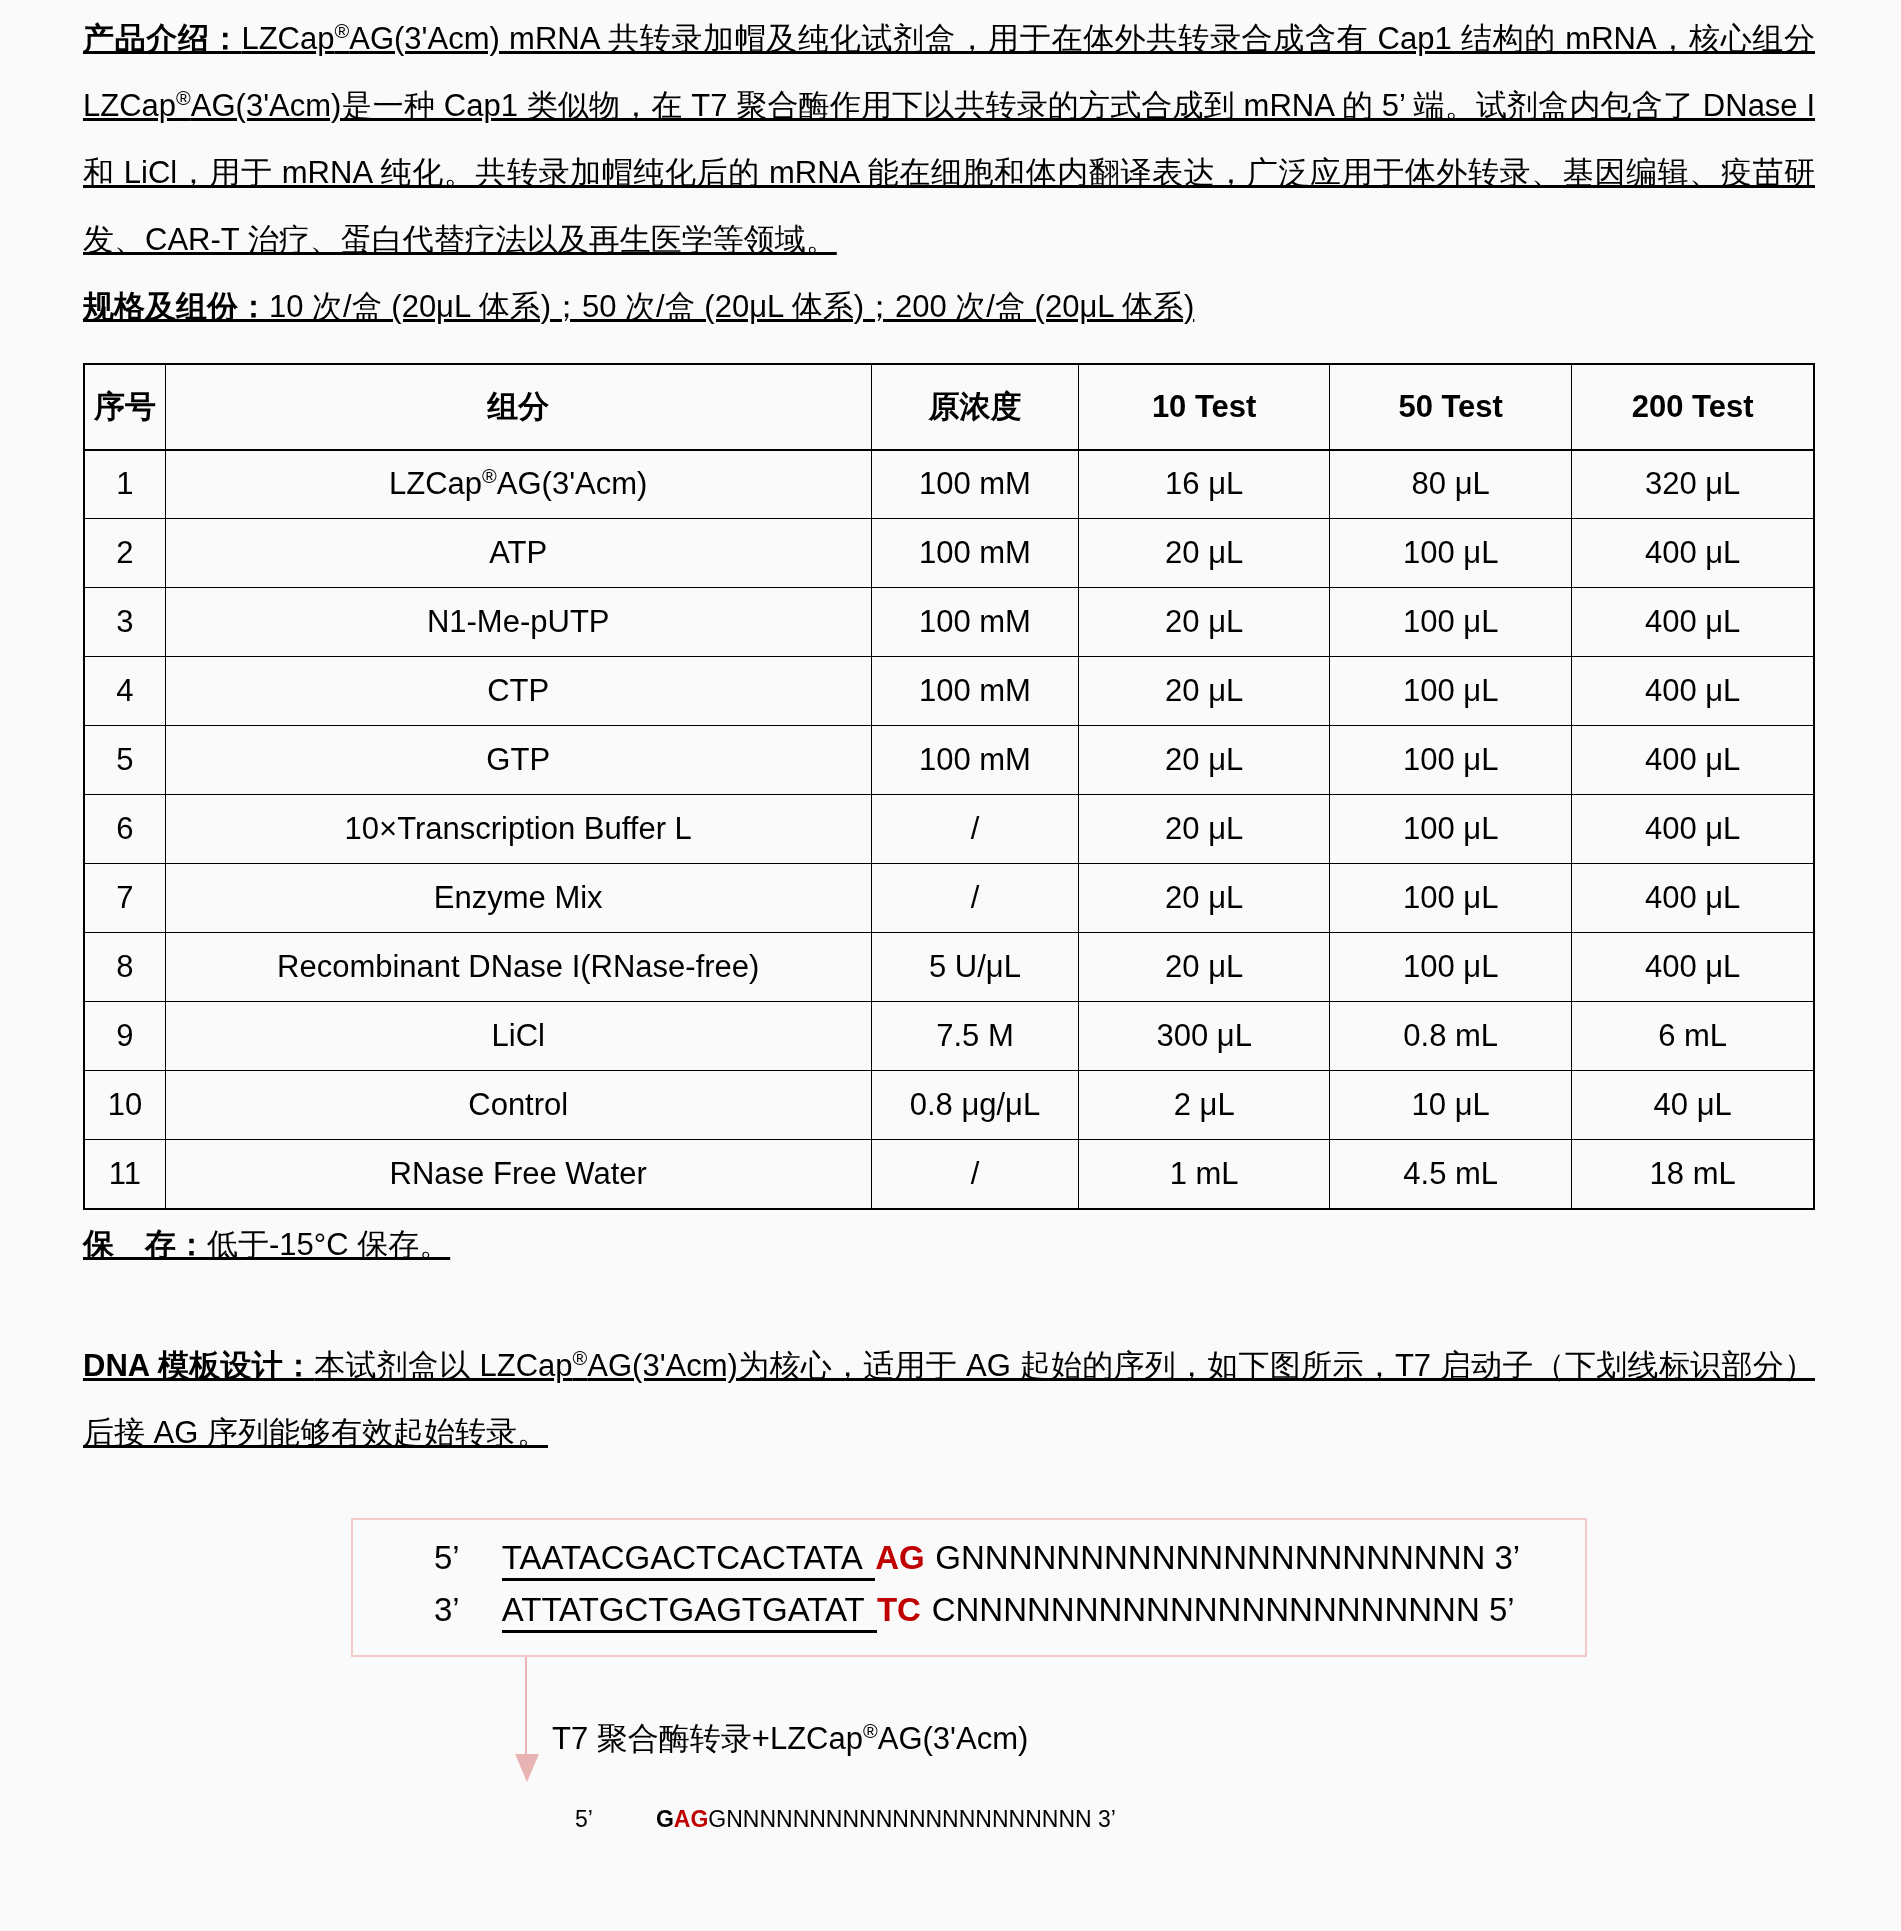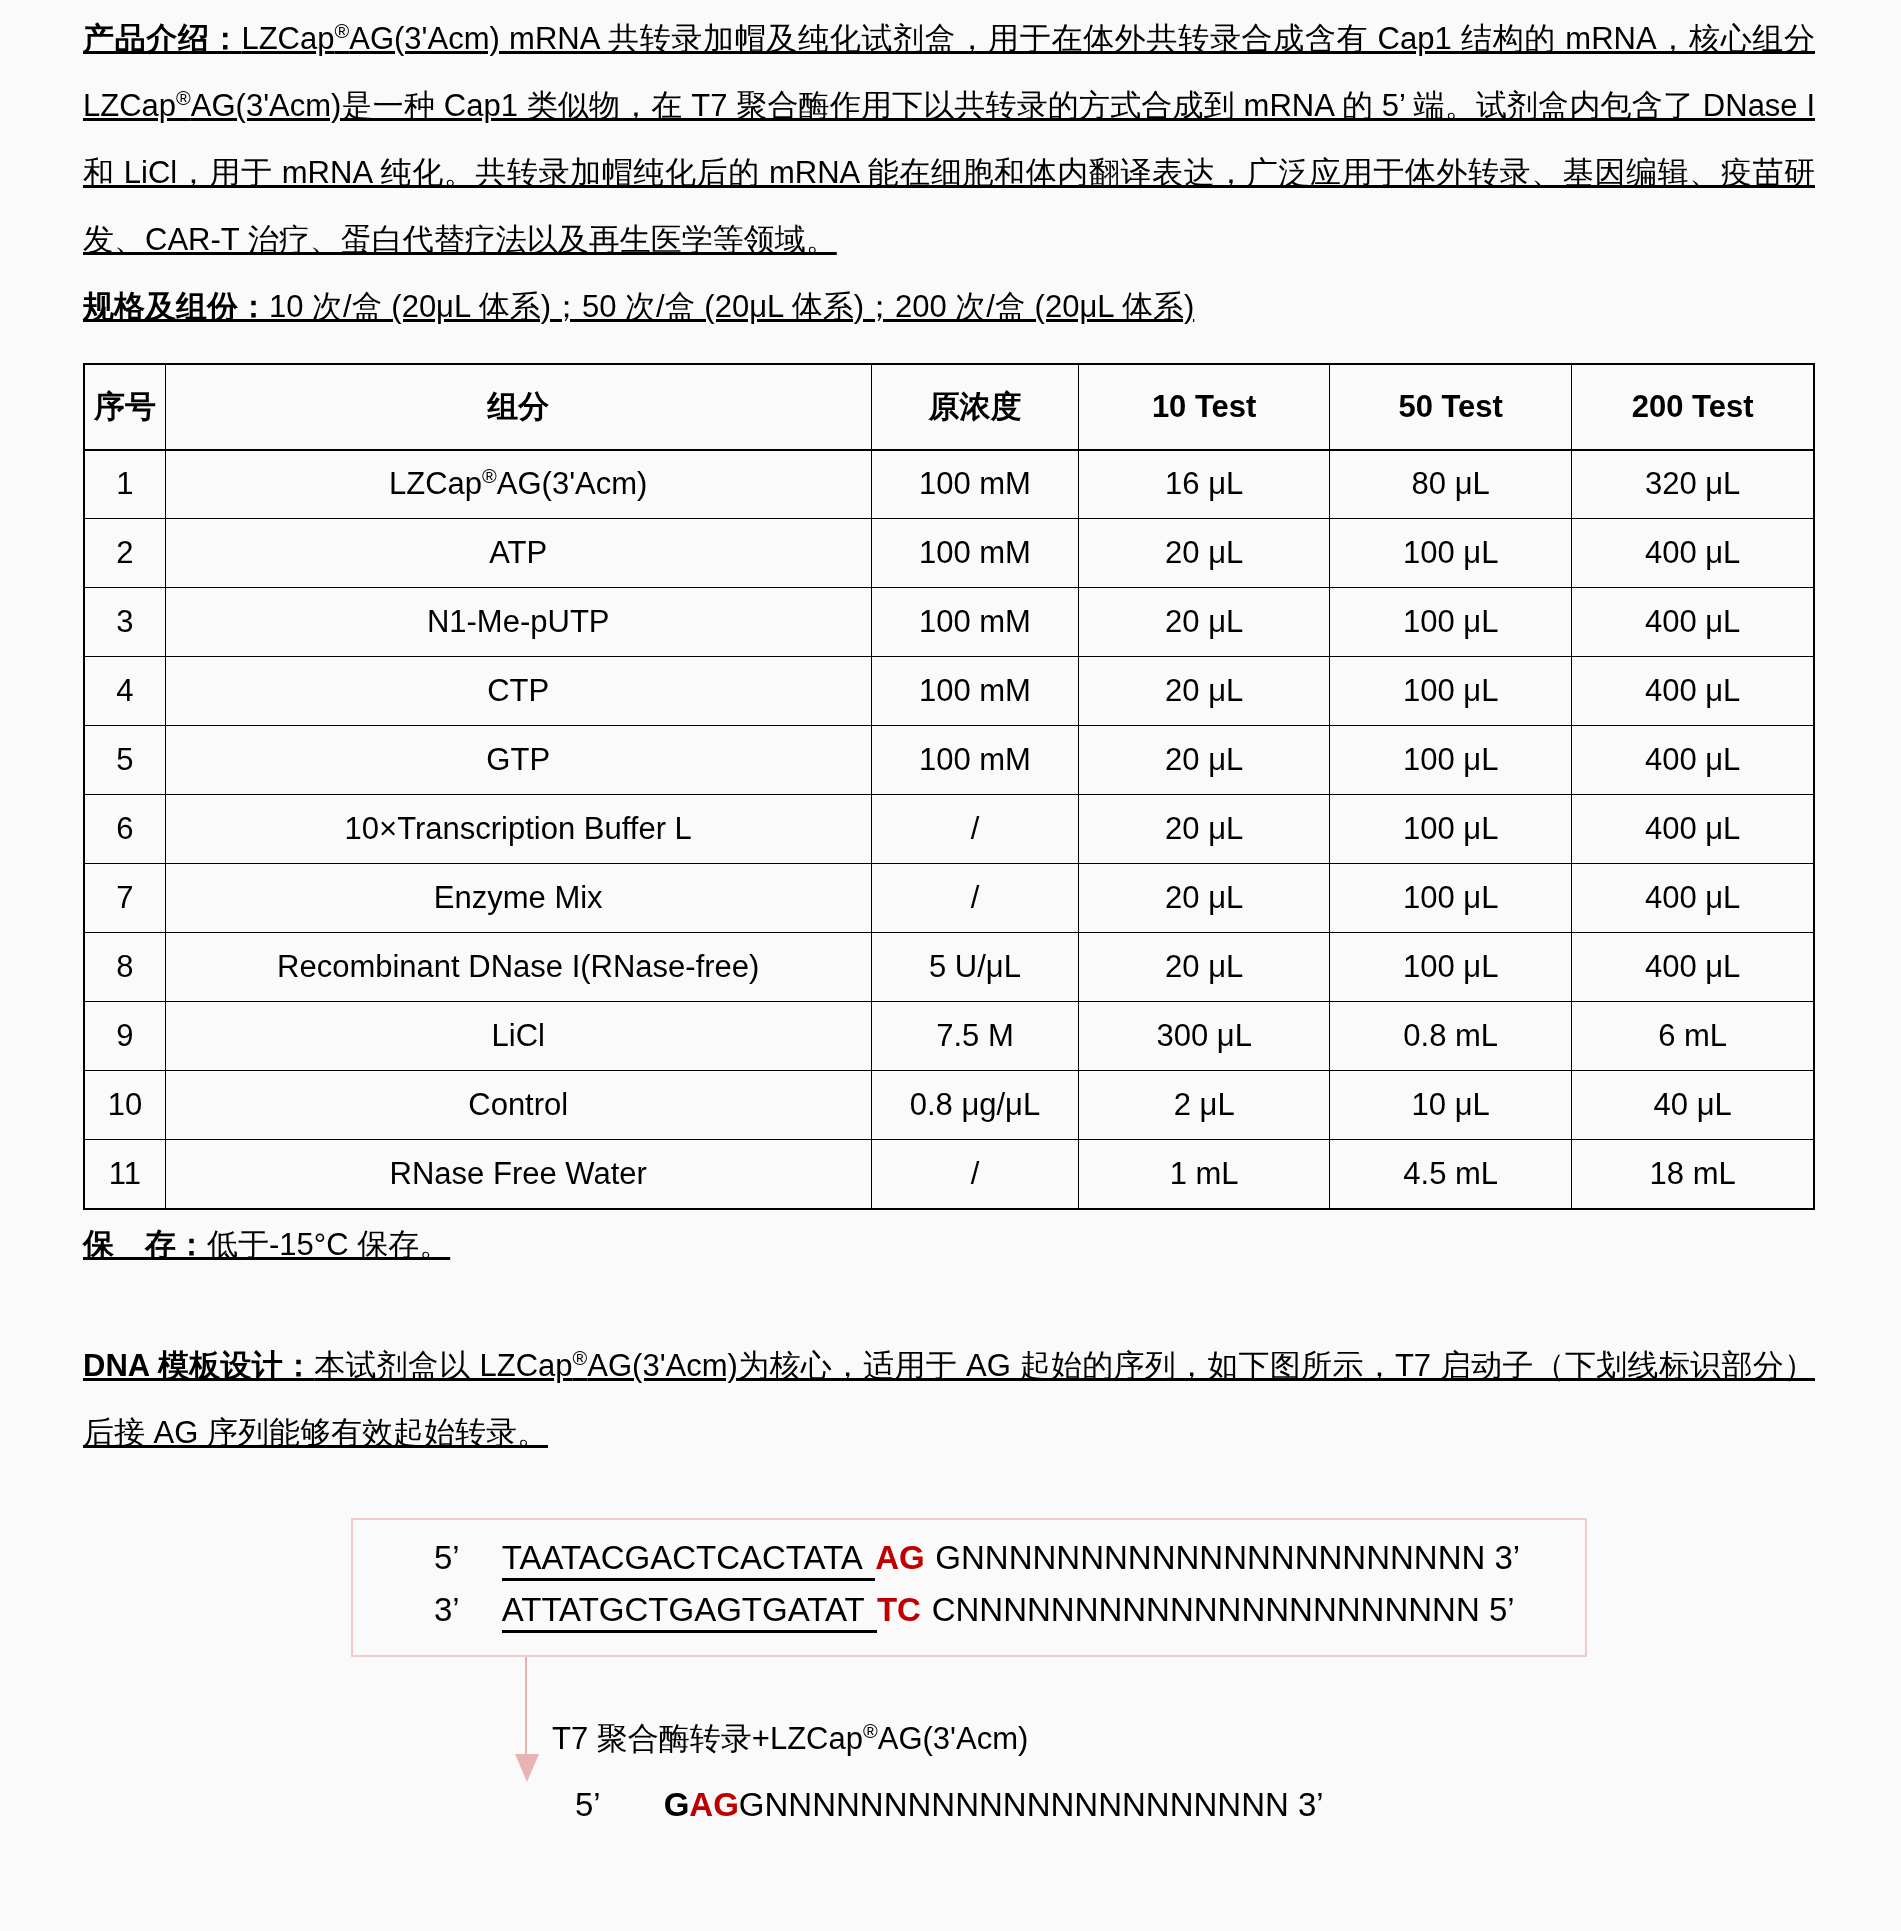--- a/index.html
+++ b/index.html
@@ -81,22 +81,23 @@
     border-left: 12.3px solid transparent;
     border-right: 12.3px solid transparent;
     border-top: 28px solid var(--arrow-pink, #e8b3b3);
   }
   .arrow-label {
     position: absolute; left: 469px; top: 21.5px;
     font-size: 31px; white-space: nowrap; margin-top: 40px;
   }
 
   .product-line {
+    margin-top: 20px;
     padding-left: 492px;
-    font-size: 33px;
+    font-size: 23px;
     white-space: nowrap;
   }
   .product-line .seq-end { margin-right: 63px; }
   .product-bold { font-weight: bold; }
 </style>
 </head>
 <body>
 
 <div class="page">
 

